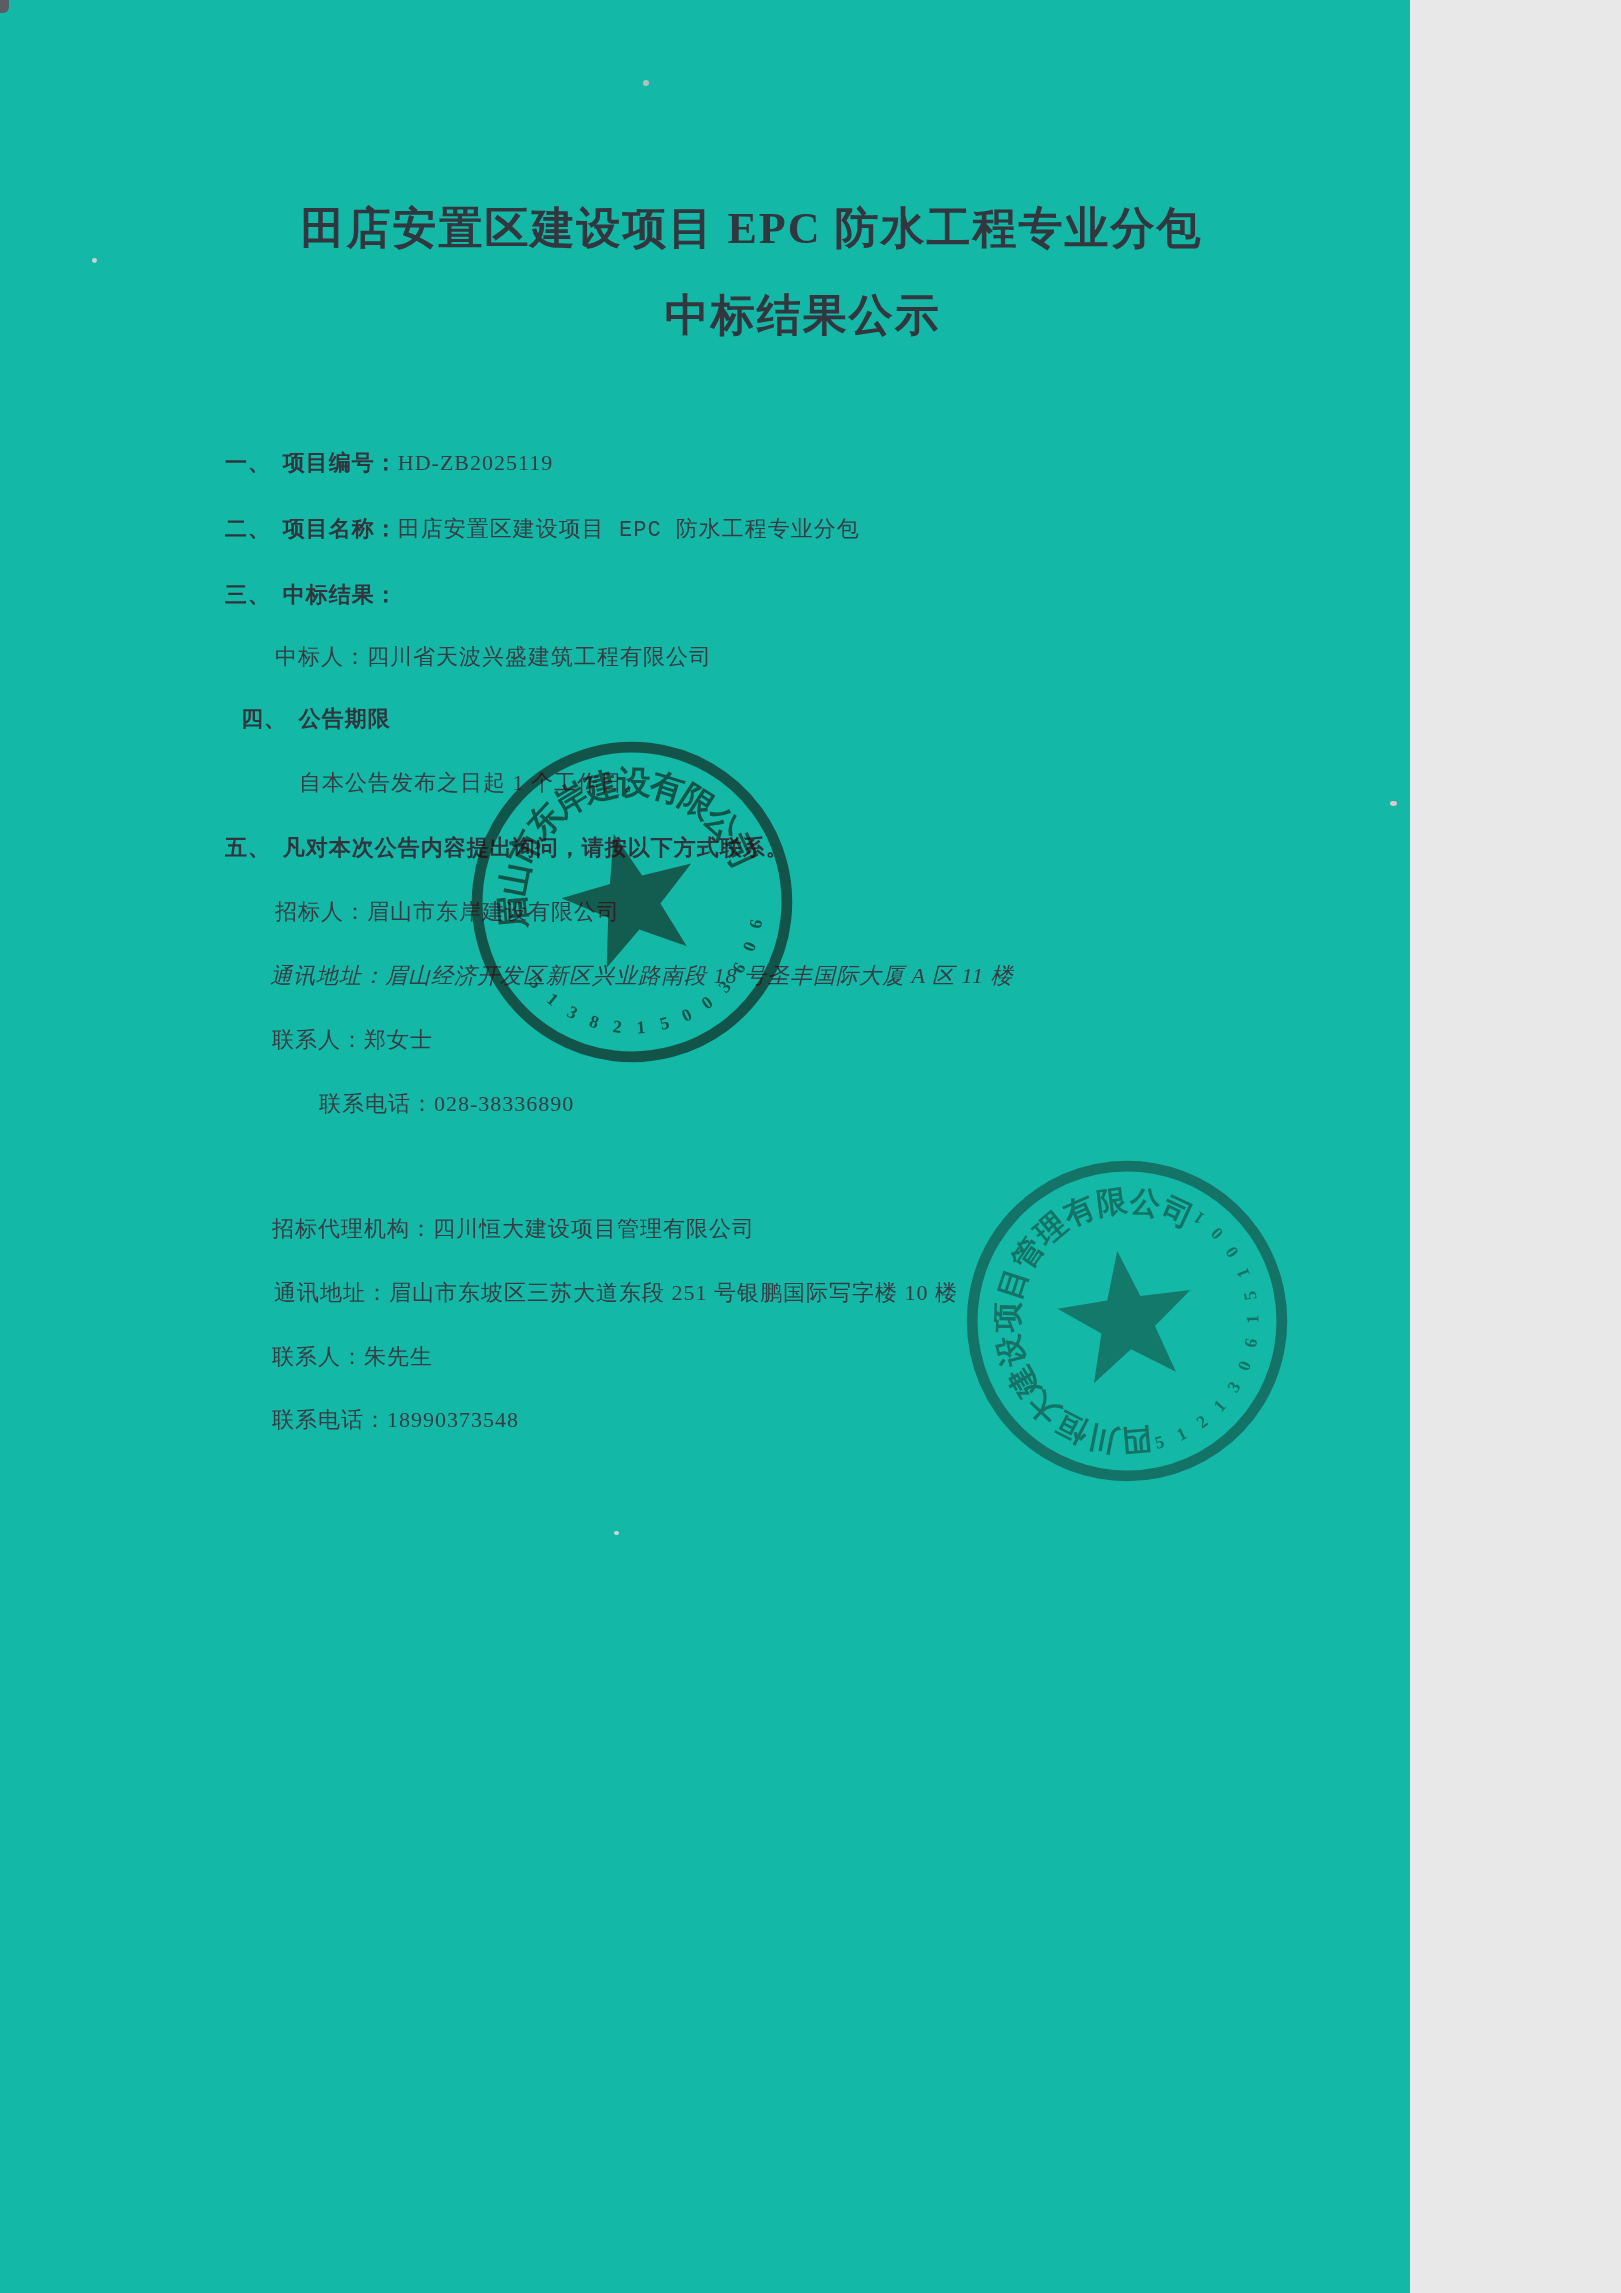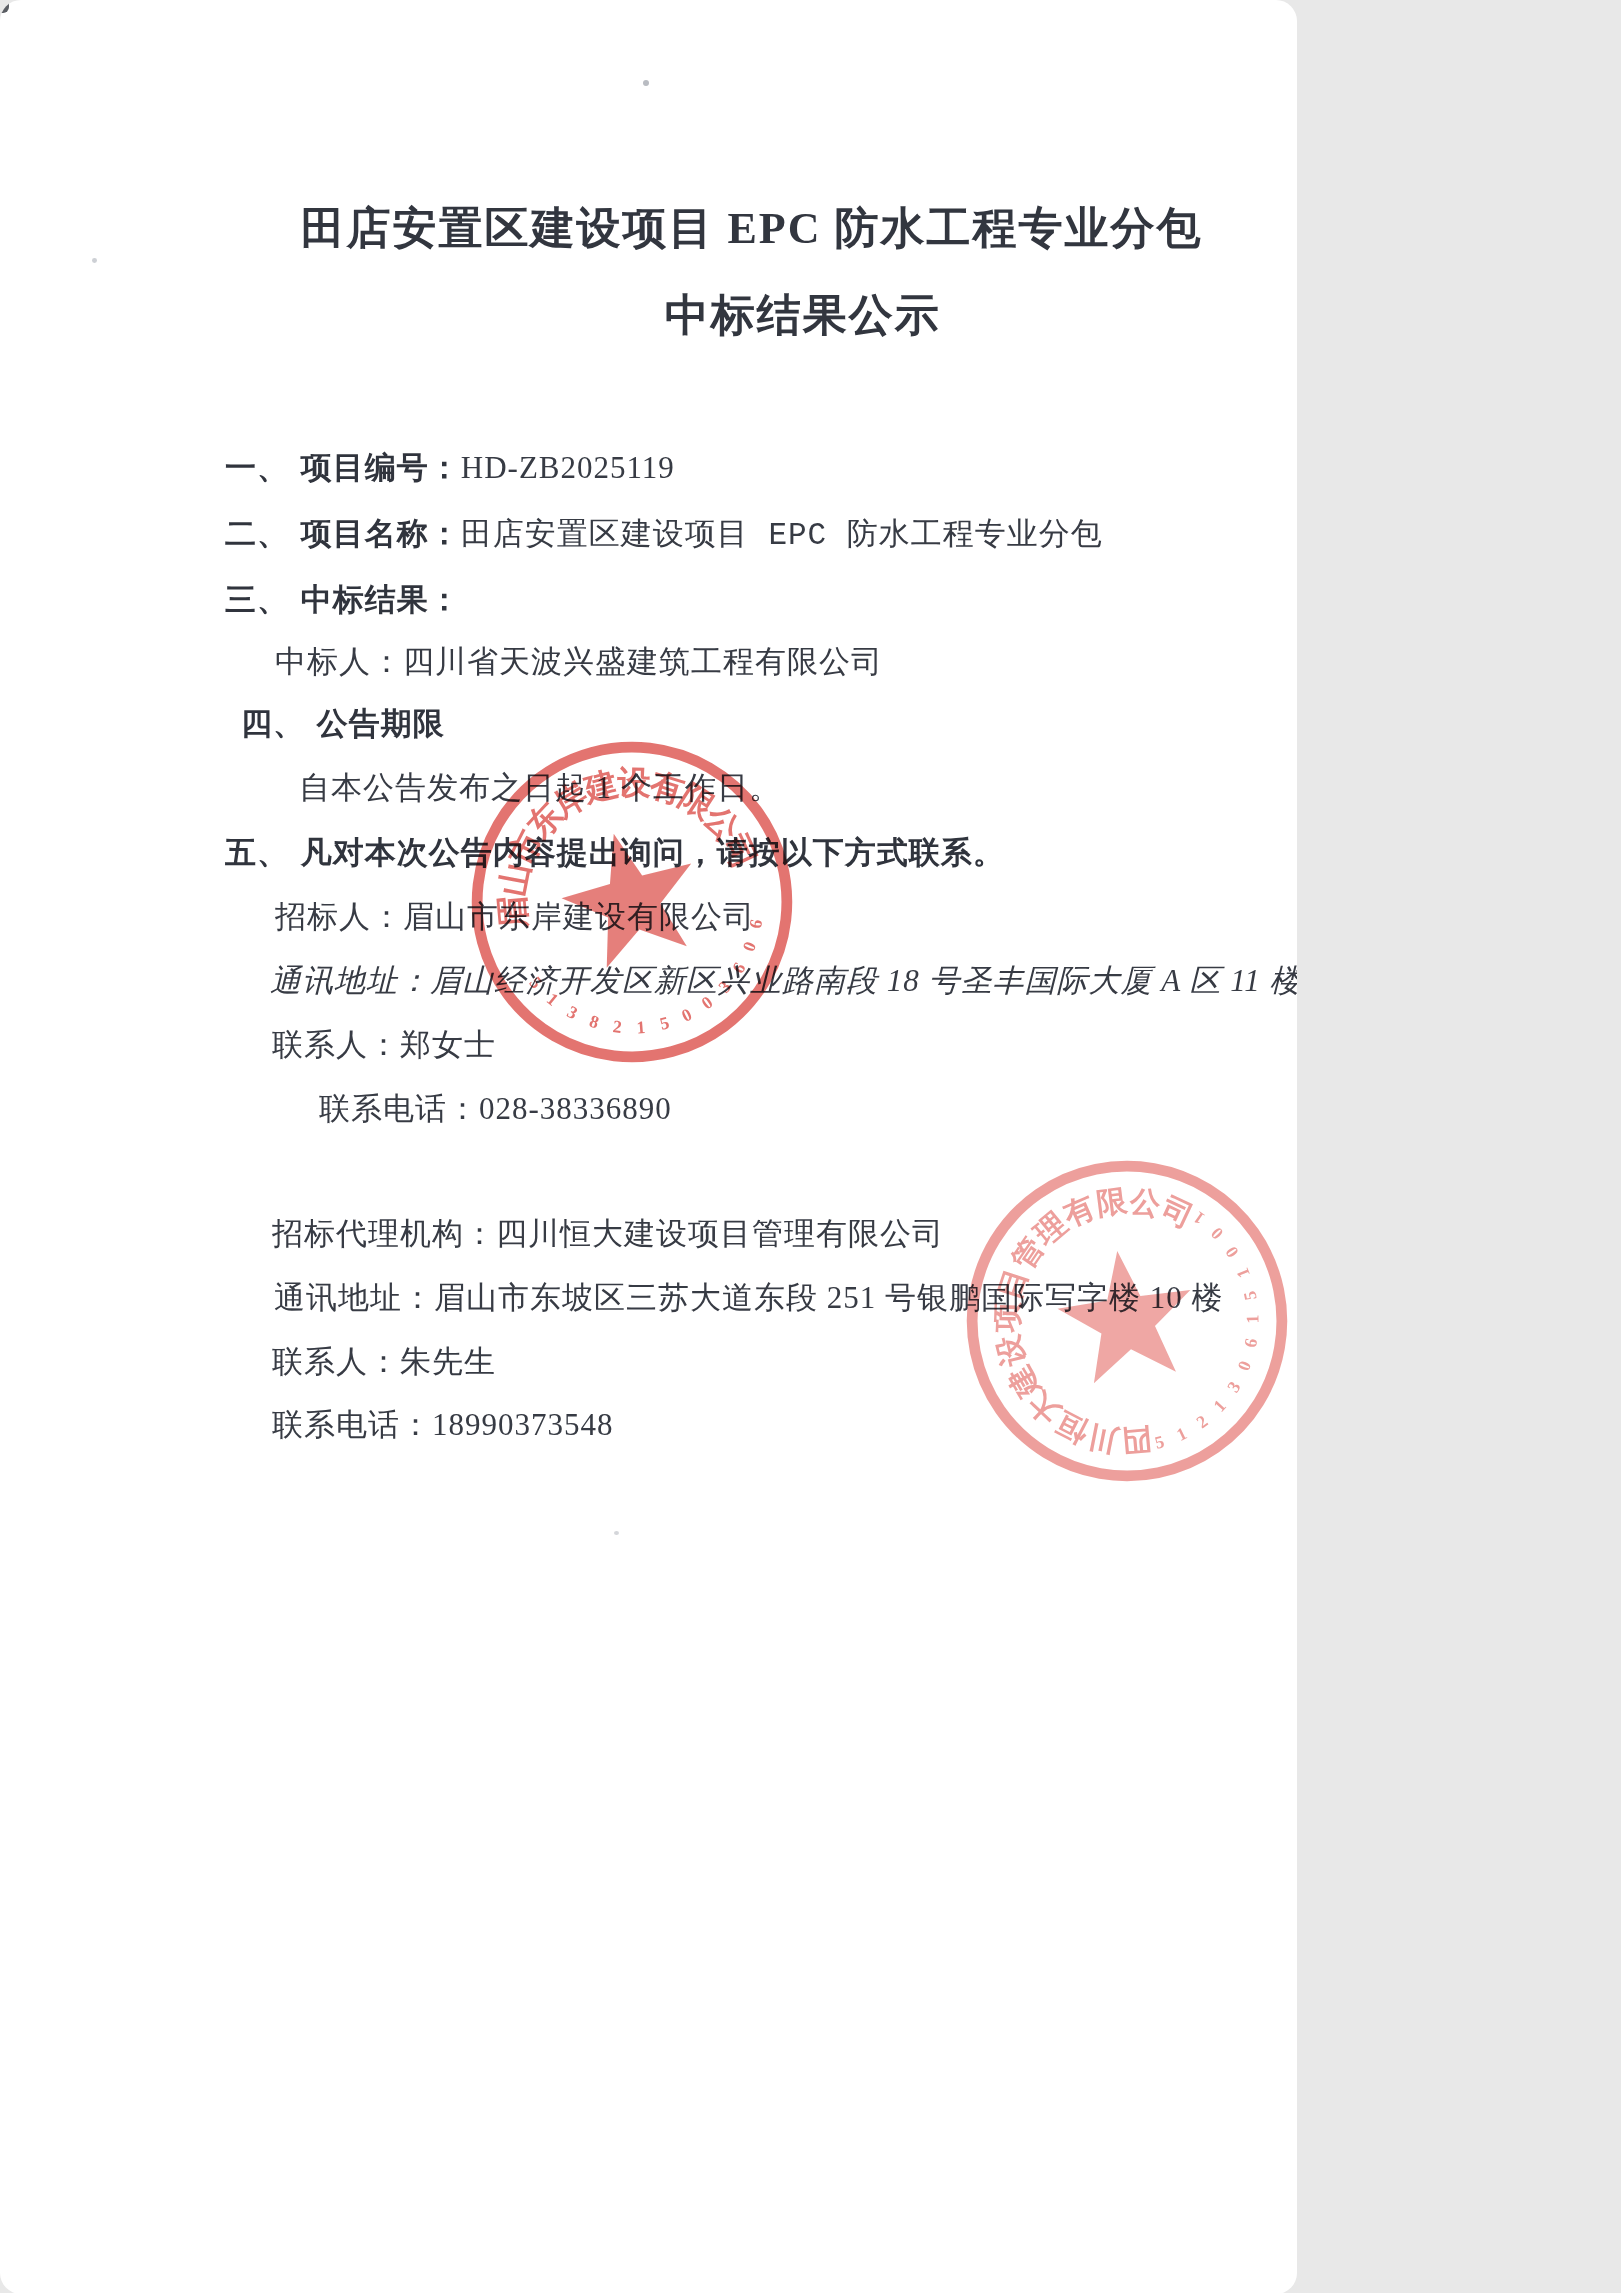--- a/index.html
+++ b/index.html
@@ -1,32 +1,31 @@
 <!DOCTYPE html>
 <html><head>
 <meta charset="utf-8">
 <style>
   html,body{margin:0;padding:0;background:#e8e8e8;}
   .page{
     position:relative;
-    width:1297px;height:2294px;
-    background:#ffffff;
+    width:1410px;height:2294px;
+    background:#14b8a6;
     overflow:hidden;
     font-family:"Liberation Serif","DejaVu Serif",serif;
     color:#373b44;
-    border-radius:21px;
     -webkit-font-smoothing:antialiased;
   }
   .title-line{
     position:absolute;width:1621px;text-align:center;
     font-size:44px;font-weight:bold;color:#32363f;
     letter-spacing:2px;white-space:nowrap;
   }
   .line{
-    position:absolute;font-size:31px;letter-spacing:1px;
+    position:absolute;font-size:22px;letter-spacing:1px;
     white-space:nowrap;line-height:1;
   }
   .lbl{font-weight:bold;color:#30343d;}
   .num{font-weight:bold;color:#30343d;margin-right:11.8px;}
   .val{font-weight:normal;}
   .seal{
     position:absolute;width:392px;height:392px;
     mix-blend-mode:multiply;pointer-events:none;
   }
   .speck{position:absolute;border-radius:50%;}

